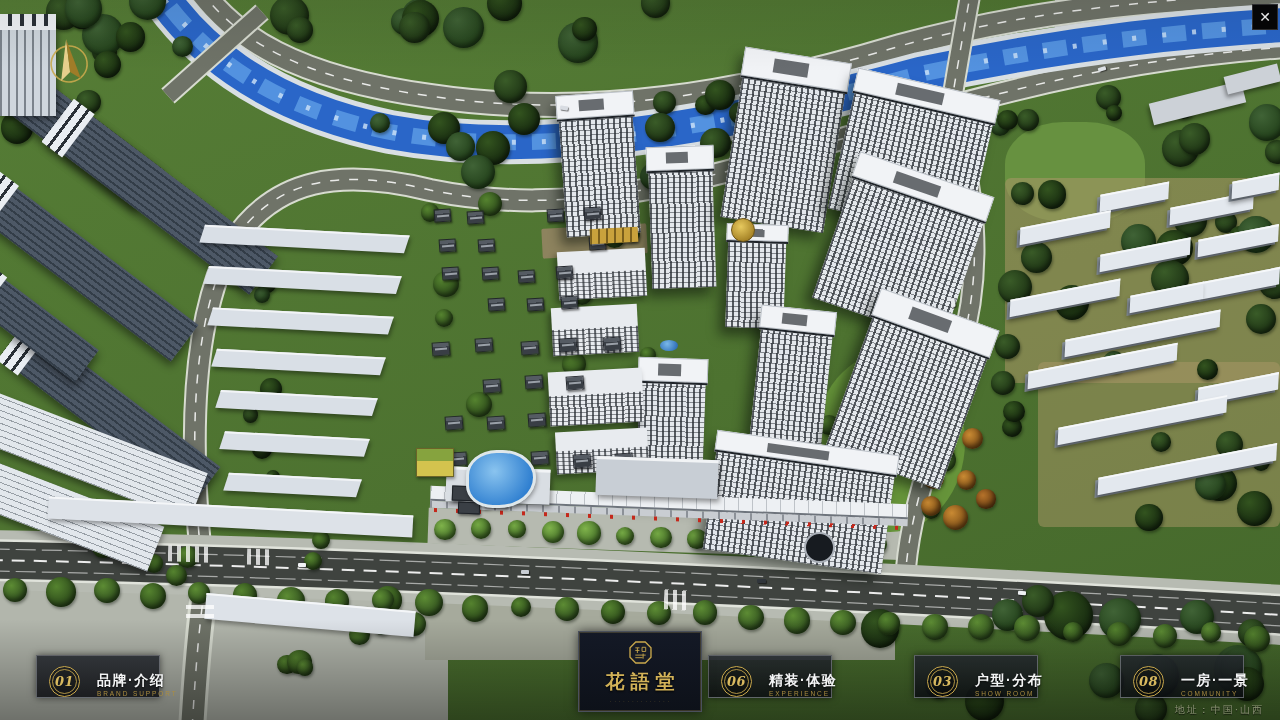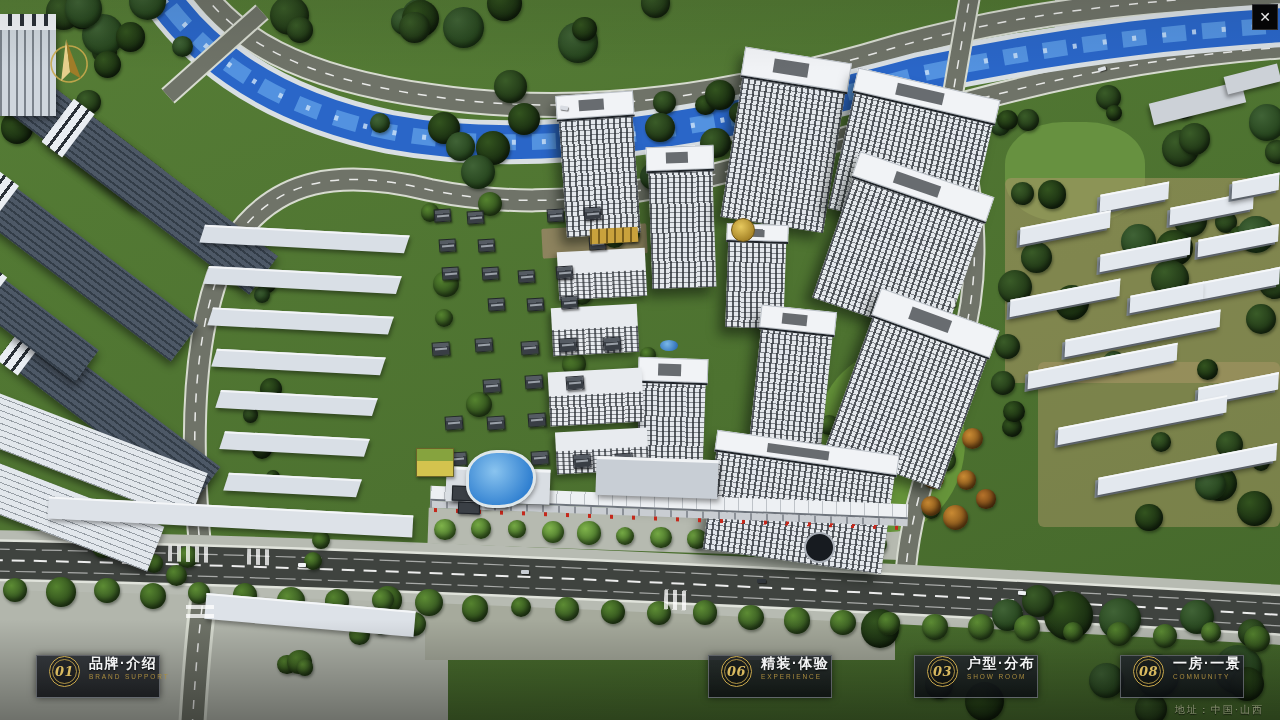--- a/index.html
+++ b/index.html
@@ -34,21 +34,21 @@
   .zebra{position:absolute;opacity:.9;}
   .car{position:absolute;border-radius:1px;box-shadow:1px 1px 1px rgba(0,0,0,.5);}
   
   .close-btn{position:absolute;left:1252px;top:4px;width:26px;height:26px;z-index:20;
       background:#060607;color:#e9e9e9;border:1px solid #2e2e30;font-size:14px;line-height:24px;
       text-align:center;padding:0;cursor:pointer;font-family:"DejaVu Sans",sans-serif;}
   .compass{position:absolute;left:40px;top:34px;z-index:20;width:58px;height:58px;}
   .navbar{position:absolute;left:36px;top:655px;width:1208px;height:45px;z-index:30;
       display:flex;justify-content:space-between;}
   .nav-group{width:536px;display:flex;justify-content:space-between;}
-  .nav-item{width:124px;height:43px;display:flex;align-items:flex-start;gap:9px;padding:0 0 0 12px;
+  .nav-item{width:124px;height:43px;display:flex;align-items:flex-end;gap:17px;padding:0 0 0 12px;
       box-sizing:border-box;cursor:pointer;
       background:linear-gradient(180deg,rgba(34,38,44,.88),rgba(10,12,16,.85));
       border:1px solid rgba(148,152,158,.55);box-shadow:0 0 7px rgba(0,0,0,.55);}
   .nav-badge{position:relative;width:29px;height:29px;flex:0 0 29px;border-radius:50%;
       border:1px solid #c9a84c;display:flex;align-items:center;justify-content:center;
       background:rgba(0,0,0,.28);}
   .nav-badge::after{content:"";position:absolute;inset:2px;border:1px solid rgba(201,168,76,.85);border-radius:50%;}
   .nav-num{font:italic bold 13px "DejaVu Serif",serif;color:#d8b95f;letter-spacing:.5px;}
   .nav-texts{display:flex;flex-direction:column;justify-content:center;min-width:0;}
   .nav-cn{font-weight:bold;font-size:14px;line-height:15px;color:#f3f4f5;letter-spacing:1.5px;
@@ -469,15 +469,25 @@
             <span class="nav-num">08</span>
           </div>
           <div class="nav-texts">
             <div class="nav-cn">一房·一景</div>
             <div class="nav-en">COMMUNITY</div>
           </div>
         </div>
       </div>
   </nav>
 
+  <div class="logo">
+    <svg width="27" height="27" viewBox="0 0 26 26">
+      <polygon points="17.6,2.9 23.1,8.4 23.1,17.6 17.6,23.1 8.4,23.1 2.9,17.6 2.9,8.4 8.4,2.9" fill="#161b26" stroke="#c9a84c" stroke-width="1.3"></polygon>
+      <g stroke="#c9a84c" stroke-width=".9" fill="none" opacity=".95">
+        <path d="M8,8.5 h4 M8,11 h4 M10,8.5 v5 M14.5,8 h3.5 v4 h-3.5 z M8,15.5 h10 M8,18 h7 M15.5,14 v5"></path>
+      </g>
+    </svg>
+    <div class="logo-title">花語堂</div>
+    <div class="logo-sub">· · · · · · · · · · · · · ·</div>
+  </div>
 
   <div class="address">地址：中国·山西</div>
 </div>
 
 </body></html>

